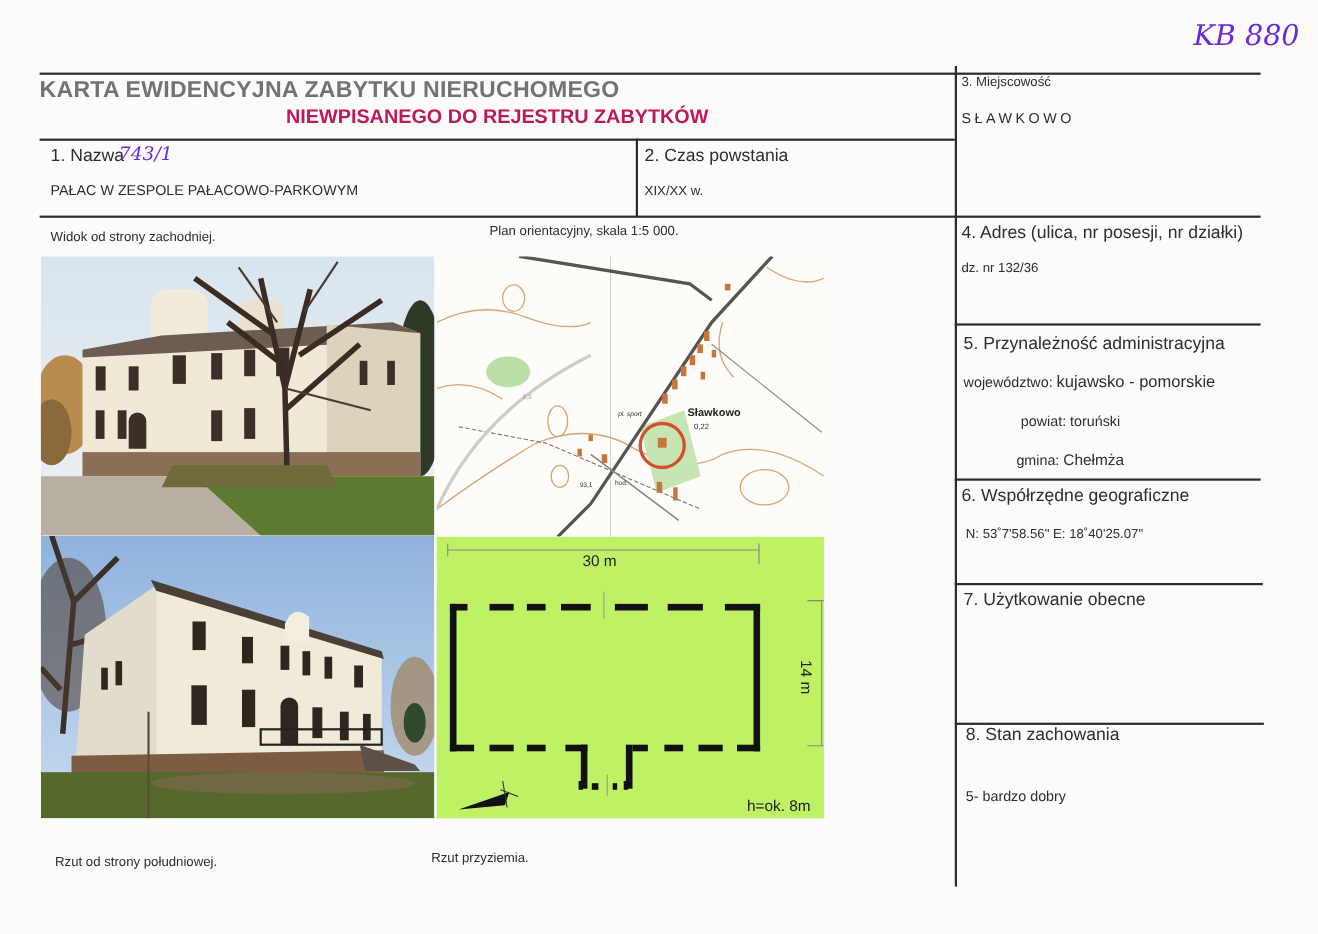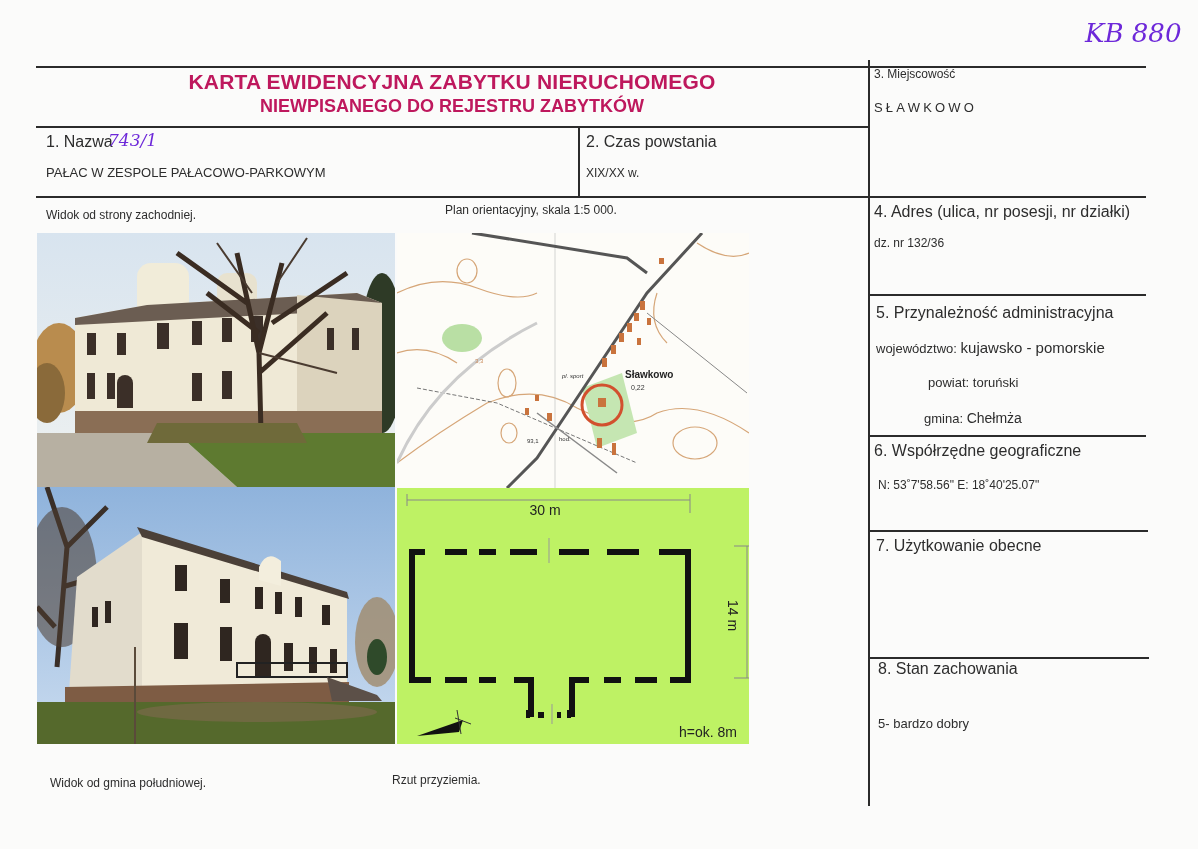--- a/index.html
+++ b/index.html
@@ -7,21 +7,21 @@
     width: 1198px; height: 849px; position: relative; overflow: hidden;
     background: #fbfbfa;
     font-family: "Liberation Sans", "DejaVu Sans", sans-serif;
     color: #2a2a2a;
   }
   .abs { position: absolute; }
   .hline { position: absolute; height: 2px; background: #2b2b2b; }
   .vline { position: absolute; width: 2px; background: #2b2b2b; }
   .label { font-size: 16px; color: #2d2d2d; white-space: nowrap; }
   .value { font-size: 13px; color: #2d2d2d; white-space: nowrap; }
-  .title1 { font-size: 21px; font-weight: bold; letter-spacing: 0.2px; color: #be185d; text-align: center; }
+  .title1 { font-size: 21px; font-weight: bold; letter-spacing: 0.2px; color: #737373; }
   .title2 { font-size: 18px; font-weight: bold; color: #be185d; text-align: center; }
   .spaced { letter-spacing: 3.2px; font-size: 13px; }
   .handwriting { font-family: "DejaVu Serif", serif; font-style: italic; color: #6d28d9; }
   .photo { position: absolute; overflow: hidden; }
   .panel { position: absolute; background: #bef264; overflow: hidden; }
 </style>
 </head>
 <body>
 
 <div class="abs handwriting" style="left:1085px; top:18px; font-size:26px;">KB 880</div>
@@ -70,21 +70,21 @@
 <div class="abs value" style="left:878px; top:478px; font-size:12px;">N: 53˚7'58.56" E: 18˚40'25.07"</div>
 
 <div class="abs label" style="left:876px; top:537px;">7. Użytkowanie obecne</div>
 <div class="abs value" style="left:876px; top:570px;"></div>
 
 <div class="abs label" style="left:878px; top:660px;">8. Stan zachowania</div>
 <div class="abs value" style="left:878px; top:716px;">5- bardzo dobry</div>
 
 <div class="abs label" style="left:46px; top:208px; font-size:12px;">Widok od strony zachodniej.</div>
 <div class="abs label" style="left:445px; top:203px; font-size:12px;">Plan orientacyjny, skala 1:5 000.</div>
-<div class="abs label" style="left:50px; top:776px; font-size:12px;">Widok od gmina południowej.</div>
+<div class="abs label" style="left:50px; top:776px; font-size:12px;">Rzut od strony południowej.</div>
 <div class="abs label" style="left:392px; top:773px; font-size:12px;">Rzut przyziemia.</div>
 
 <div class="photo" style="left:37px; top:233px; width:358px; height:254px;">
   <svg width="358" height="254" viewBox="0 0 358 254">
     <defs>
       <linearGradient id="sky1" x1="0" y1="0" x2="0" y2="1">
         <stop offset="0" stop-color="#d8e4ef"></stop>
           <stop offset="1" stop-color="#eef1f0"></stop>
       </linearGradient>
     </defs>

